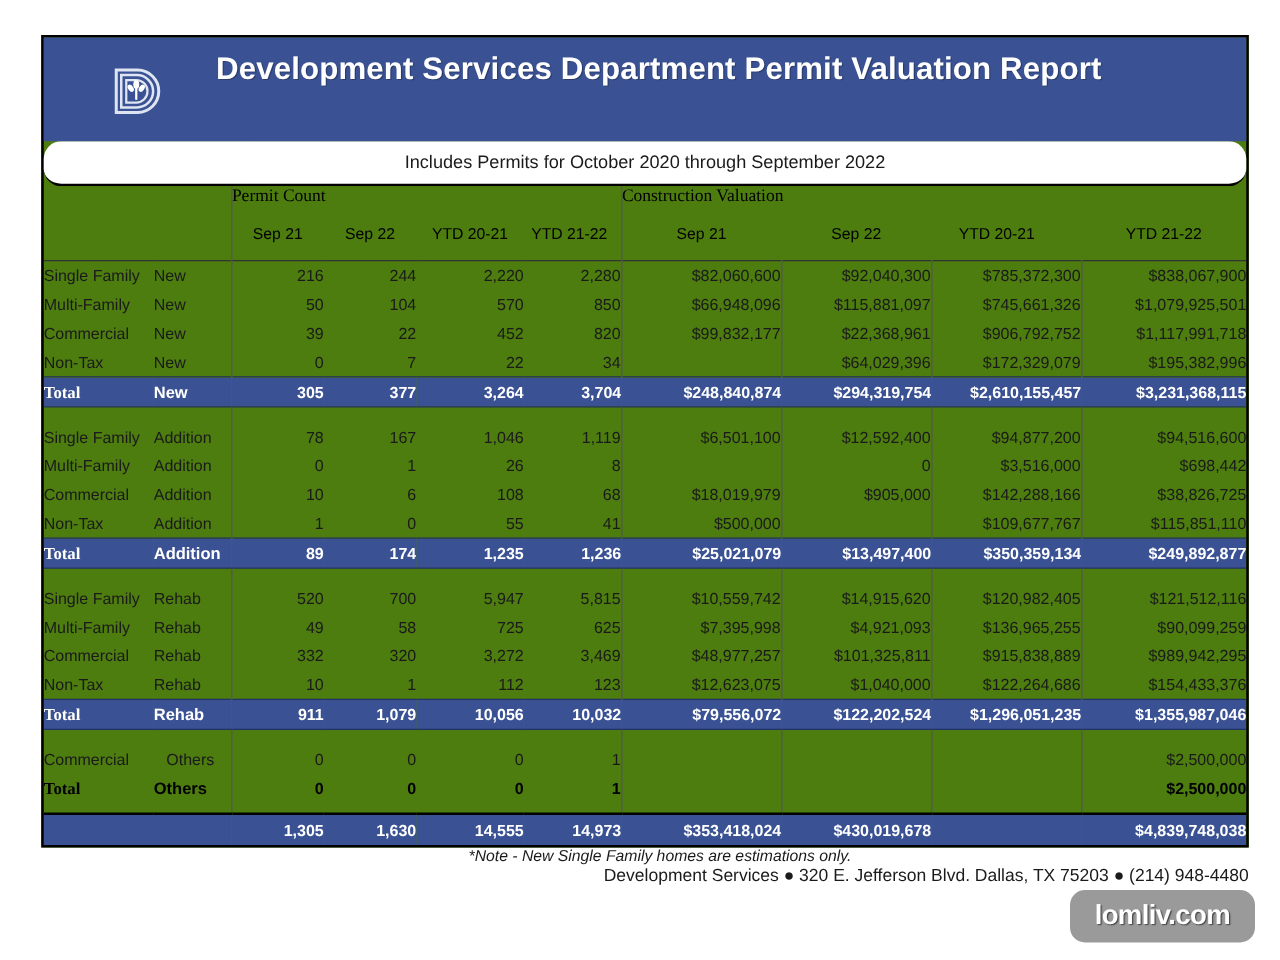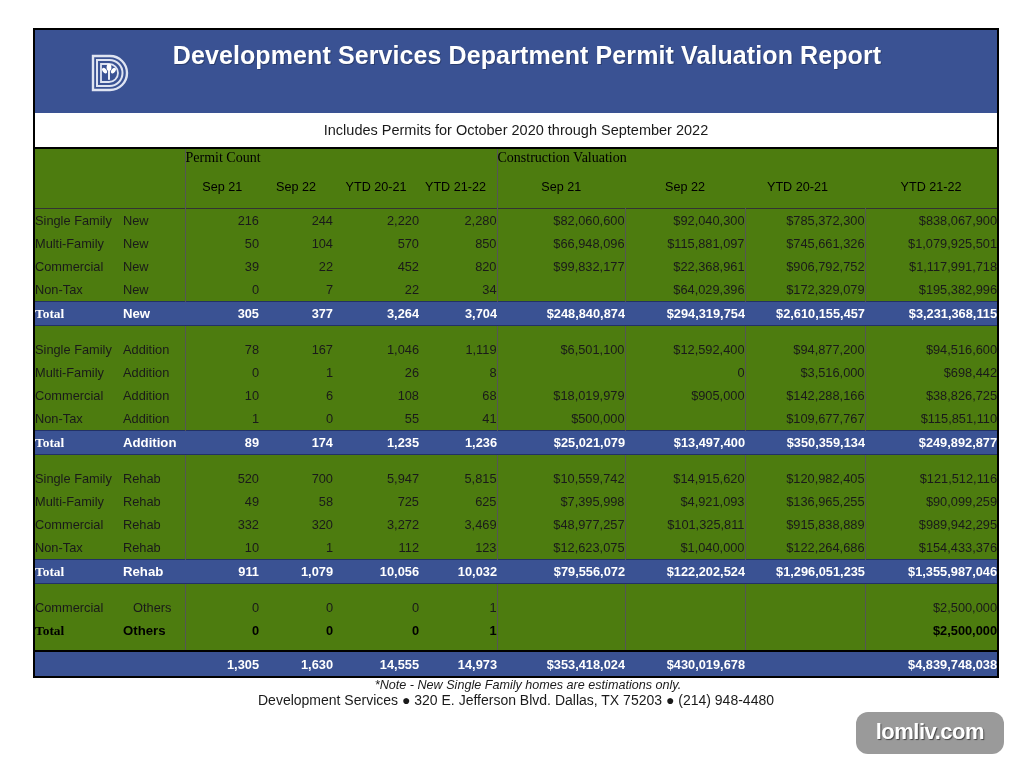--- a/index.html
+++ b/index.html
@@ -62,20 +62,21 @@
 
   
   .subtitle {
     height: 34px;
     line-height: 34px;
     text-align: center;
     font-size: 14.5px;
     color: #1a1a1a;
     border-bottom: 2px solid #000;
     background: #fff;
+    border-radius: 14px;
   }
 
   
   table.grid {
     border-collapse: collapse;
     width: 100%;
     table-layout: fixed;
     font-size: 12.8px;
     color: #1a1a1a;
   }
@@ -201,21 +202,21 @@
   
   .note {
     text-align: center;
     font-size: 12.6px;
     font-style: italic;
     color: #1a1a1a;
     margin-top: 5px;
   }
   .note b { font-style: italic; font-weight: normal; margin-left: 24px; }
   .addr {
-    text-align: center;
+    text-align: right;
     font-size: 14px;
     color: #1a1a1a;
     margin-top: 3px;
   }
 
   
   .watermark {
     position: absolute;
     right: 20px; bottom: 14px;
     background: #9a9a9a;

